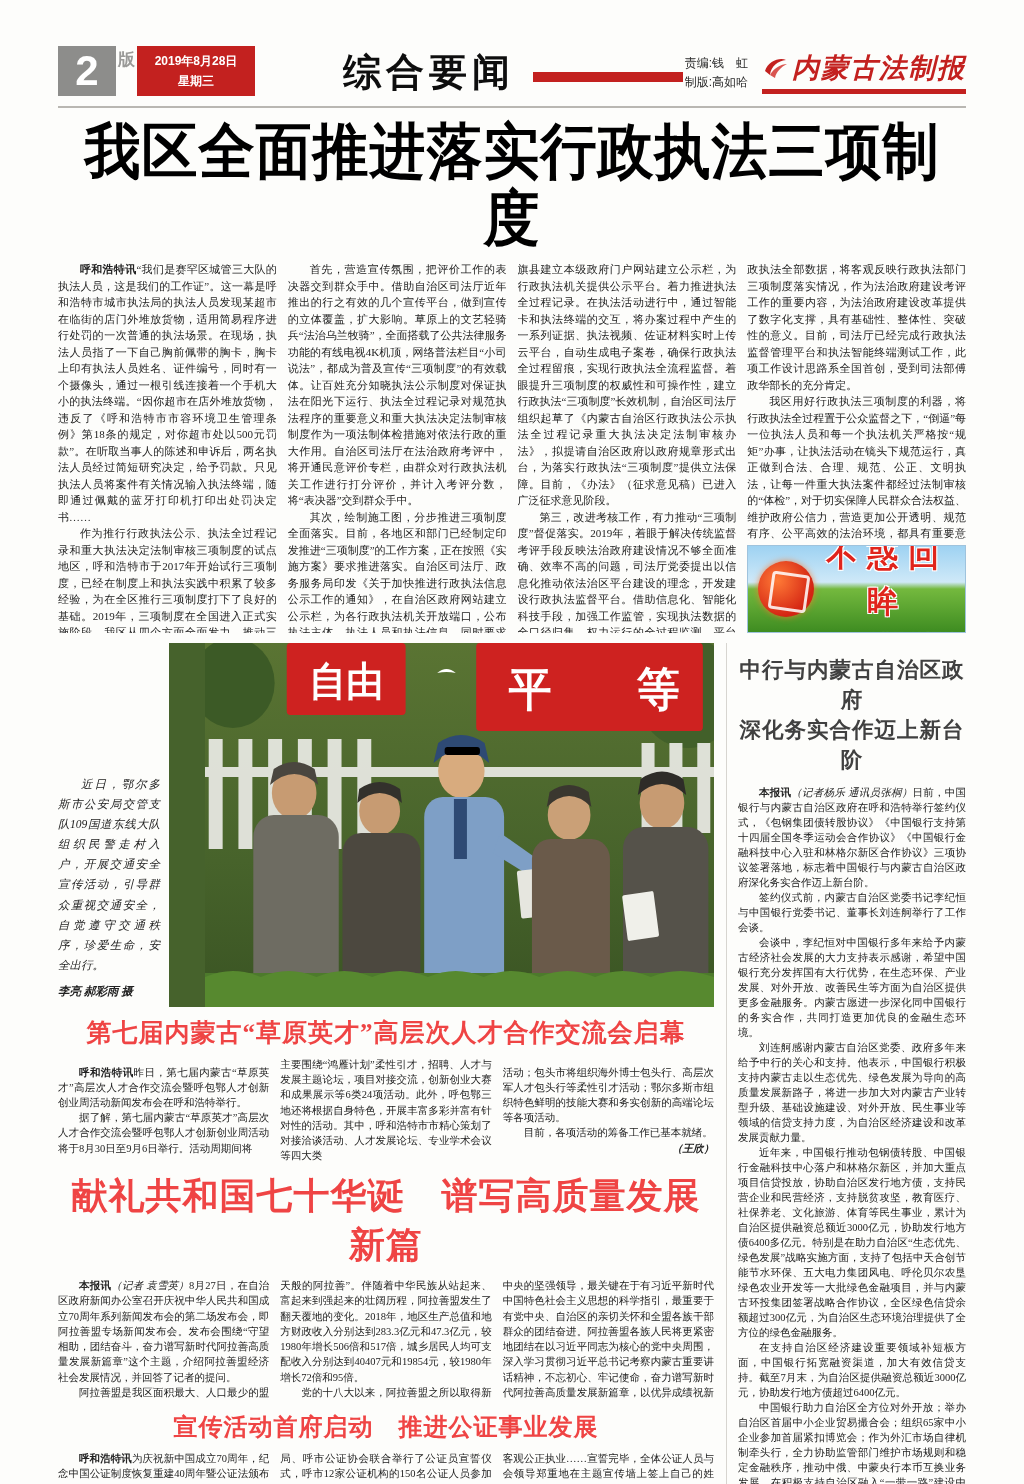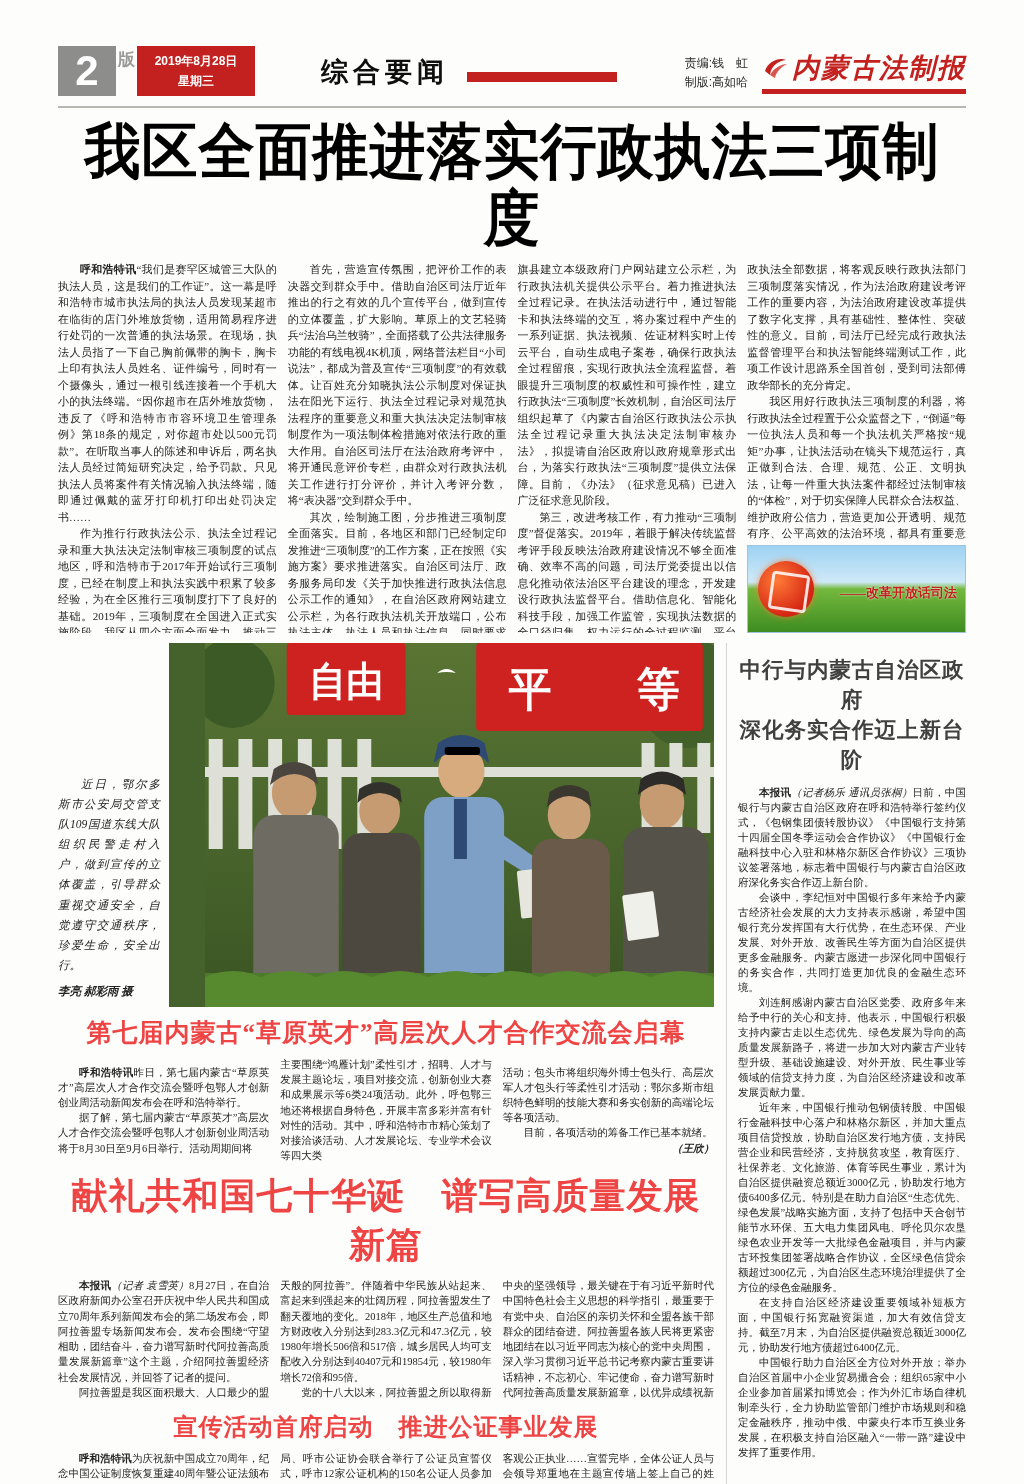--- a/index.html
+++ b/index.html
@@ -19,22 +19,22 @@
   .ban-char {
     font-family:"Liberation Sans",sans-serif; font-size:17px; color:#9a9a98;
     font-weight:bold; margin:2px 2px 0 2px; letter-spacing:0;
   }
   .date-box {
     background:#c3211f; color:#fff; width:118px; height:50px;
     font-family:"Liberation Sans",sans-serif; font-size:12px; font-weight:bold;
     display:flex; flex-direction:column; align-items:center; justify-content:center; gap:3px;
   }
   .section-title {
-    font-family:"Liberation Sans",sans-serif; font-size:27px; font-weight:900;
-    letter-spacing:5px; color:#0e0e0e; margin-left:66px; line-height:52px;
+    font-family:"Liberation Sans",sans-serif; font-size:38px; font-weight:900;
+    letter-spacing:5px; color:#0e0e0e; margin-left:88px; line-height:52px;
   }
   .title-rule { width:150px; height:10px; background:#c3211f; margin:26px 0 0 18px; }
   .hdr-spacer { flex:1; }
   .editors {
     font-family:"Liberation Sans",sans-serif; font-size:12px; color:#2a2a2a;
     line-height:1.6; margin:8px 14px 0 0; white-space:nowrap;
   }
   .masthead-wrap { margin-top:4px; text-align:center; }
   .masthead {
     font-size:27px; font-weight:bold; font-style:italic; color:#c3211f;
@@ -172,33 +172,34 @@
       <p class="para">第三，改进考核工作，有力推动“三项制度”督促落实。2019年，着眼于解决传统监督考评手段反映法治政府建设情况不够全面准确、效率不高的问题，司法厅党委提出以信息化推动依法治区平台建设的理念，开发建设行政执法监督平台。借助信息化、智能化科技手段，加强工作监管，实现执法数据的全口径归集、权力运行的全过程监测。平台汇集的行</p>
     </div>
     <div class="col col4">
       <div class="col4-text">
         <p class="para cont">政执法全部数据，将客观反映行政执法部门三项制度落实情况，作为法治政府建设考评工作的重要内容，为法治政府建设改革提供了数字化支撑，具有基础性、整体性、突破性的意义。目前，司法厅已经完成行政执法监督管理平台和执法智能终端测试工作，此项工作设计思路系全国首创，受到司法部傅政华部长的充分肯定。</p>
         <p class="para"><span>我区用好行政执法三项制度的利器，将行政执法全过程置于公众监督之下，“倒逼”每一位执法人员和每一个执法机关严格按“规矩”办事，让执法活动在镜头下规范运行，真正做到合法、合理、规范、公正、文明执法，让每一件重大执法案件都经过法制审核的“体检”，对于切实保障人民群众合法权益、维护政府公信力，营造更加公开透明、规范有序、公平高效的法治环境，都具有重要意义。</span></p>
       </div>
       <div class="banner">
         <div class="banner-sun"></div>
         <div class="banner-textzone">
+          <div class="banner-title">不惑回眸</div>
           <div class="banner-sub">——改革开放话司法</div>
         </div>
       </div>
     </div>
   </div>
 
   <div class="main-lower">
 
     <div class="left-zone">
 
       <div class="photo-row">
         <div class="photo-caption-col">
-          <div class="photo-caption">近日，鄂尔多斯市公安局交管支队109国道东线大队组织民警走村入户，做到宣传的立体覆盖，引导群众重视交通安全，自觉遵守交通秩序，珍爱生命，安全出行。</div>
+          <div class="photo-caption">近日，鄂尔多斯市公安局交管支队109国道东线大队组织民警走村入户，开展交通安全宣传活动，引导群众重视交通安全，自觉遵守交通秩序，珍爱生命，安全出行。</div>
           <div class="photo-credit">李亮 郝彩雨 摄</div>
         </div>
         <div class="photo-frame">
           <svg viewBox="0 0 548 364" preserveAspectRatio="none">
             <defs>
               <linearGradient id="bgGrad" x1="0" y1="0" x2="0" y2="1">
                 <stop offset="0" stop-color="#5a7433"></stop>
                   <stop offset="0.6" stop-color="#47632b"></stop>
                   <stop offset="1" stop-color="#3a5423"></stop>
               </linearGradient>
@@ -314,20 +315,21 @@
       </div>
     </div>
 
     <div class="right-rail">
       <div class="rail-headline">
         <div>中行与内蒙古自治区政府</div>
         <div>深化务实合作迈上新台阶</div>
       </div>
       <div class="rail-body">
         <p class="para"><b class="lead-in">本报讯</b><span class="reporter-note">（记者杨乐 通讯员张桐）</span><span>日前，中国银行与内蒙古自治区政府在呼和浩特举行签约仪式，《包钢集团债转股协议》《中国银行支持第十四届全国冬季运动会合作协议》《中国银行金融科技中心入驻和林格尔新区合作协议》三项协议签署落地，标志着中国银行与内蒙古自治区政府深化务实合作迈上新台阶。</span></p>
+        <p class="para">签约仪式前，内蒙古自治区党委书记李纪恒与中国银行党委书记、董事长刘连舸举行了工作会谈。</p>
         <p class="para">会谈中，李纪恒对中国银行多年来给予内蒙古经济社会发展的大力支持表示感谢，希望中国银行充分发挥国有大行优势，在生态环保、产业发展、对外开放、改善民生等方面为自治区提供更多金融服务。内蒙古愿进一步深化同中国银行的务实合作，共同打造更加优良的金融生态环境。</p>
         <p class="para">刘连舸感谢内蒙古自治区党委、政府多年来给予中行的关心和支持。他表示，中国银行积极支持内蒙古走以生态优先、绿色发展为导向的高质量发展新路子，将进一步加大对内蒙古产业转型升级、基础设施建设、对外开放、民生事业等领域的信贷支持力度，为自治区经济建设和改革发展贡献力量。</p>
         <p class="para">近年来，中国银行推动包钢债转股、中国银行金融科技中心落户和林格尔新区，并加大重点项目信贷投放，协助自治区发行地方债，支持民营企业和民营经济，支持脱贫攻坚，教育医疗、社保养老、文化旅游、体育等民生事业，累计为自治区提供融资总额近3000亿元，协助发行地方债6400多亿元。特别是在助力自治区“生态优先、绿色发展”战略实施方面，支持了包括中天合创节能节水环保、五大电力集团风电、呼伦贝尔农垦绿色农业开发等一大批绿色金融项目，并与内蒙古环投集团签署战略合作协议，全区绿色信贷余额超过300亿元，为自治区生态环境治理提供了全方位的绿色金融服务。</p>
         <p class="para">在支持自治区经济建设重要领域补短板方面，中国银行拓宽融资渠道，加大有效信贷支持。截至7月末，为自治区提供融资总额近3000亿元，协助发行地方债超过6400亿元。</p>
         <p class="para">中国银行助力自治区全方位对外开放；举办自治区首届中小企业贸易撮合会；组织65家中小企业参加首届紧扣博览会；作为外汇市场自律机制牵头行，全力协助监管部门维护市场规则和稳定金融秩序，推动中俄、中蒙央行本币互换业务发展，在积极支持自治区融入“一带一路”建设中发挥了重要作用。</p>
       </div>
 
     </div>
   </div>
 

